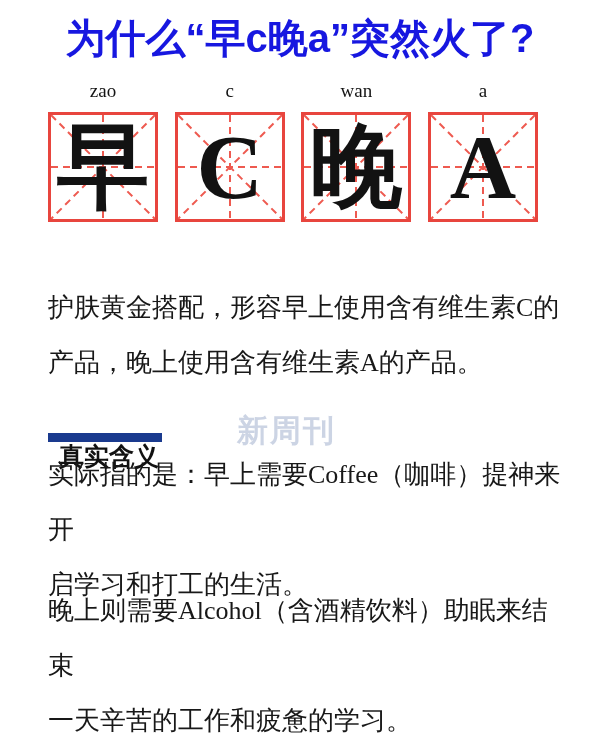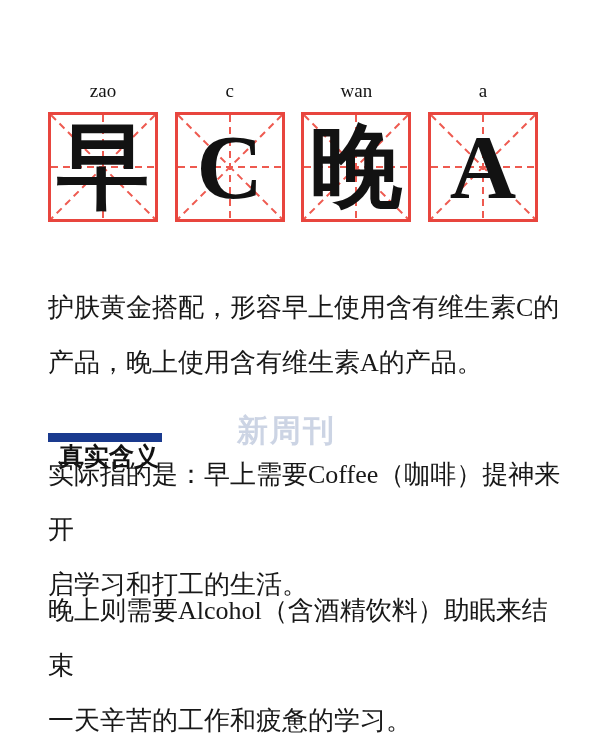--- a/index.html
+++ b/index.html
@@ -128,20 +128,21 @@
     width: 114px;
     height: 9px;
     background: #1a3a8e;
   }
 </style>
 </head>
 <body>
 
 <div class="page">
 
+  <div class="title">为什么“早c晚a”突然火了?</div>
 
   <div class="pinyin-row">
     <div class="pinyin-cell">zao</div>
     <div class="pinyin-cell">c</div>
     <div class="pinyin-cell">wan</div>
     <div class="pinyin-cell">a</div>
   </div>
 
   <div class="box-row">
 

